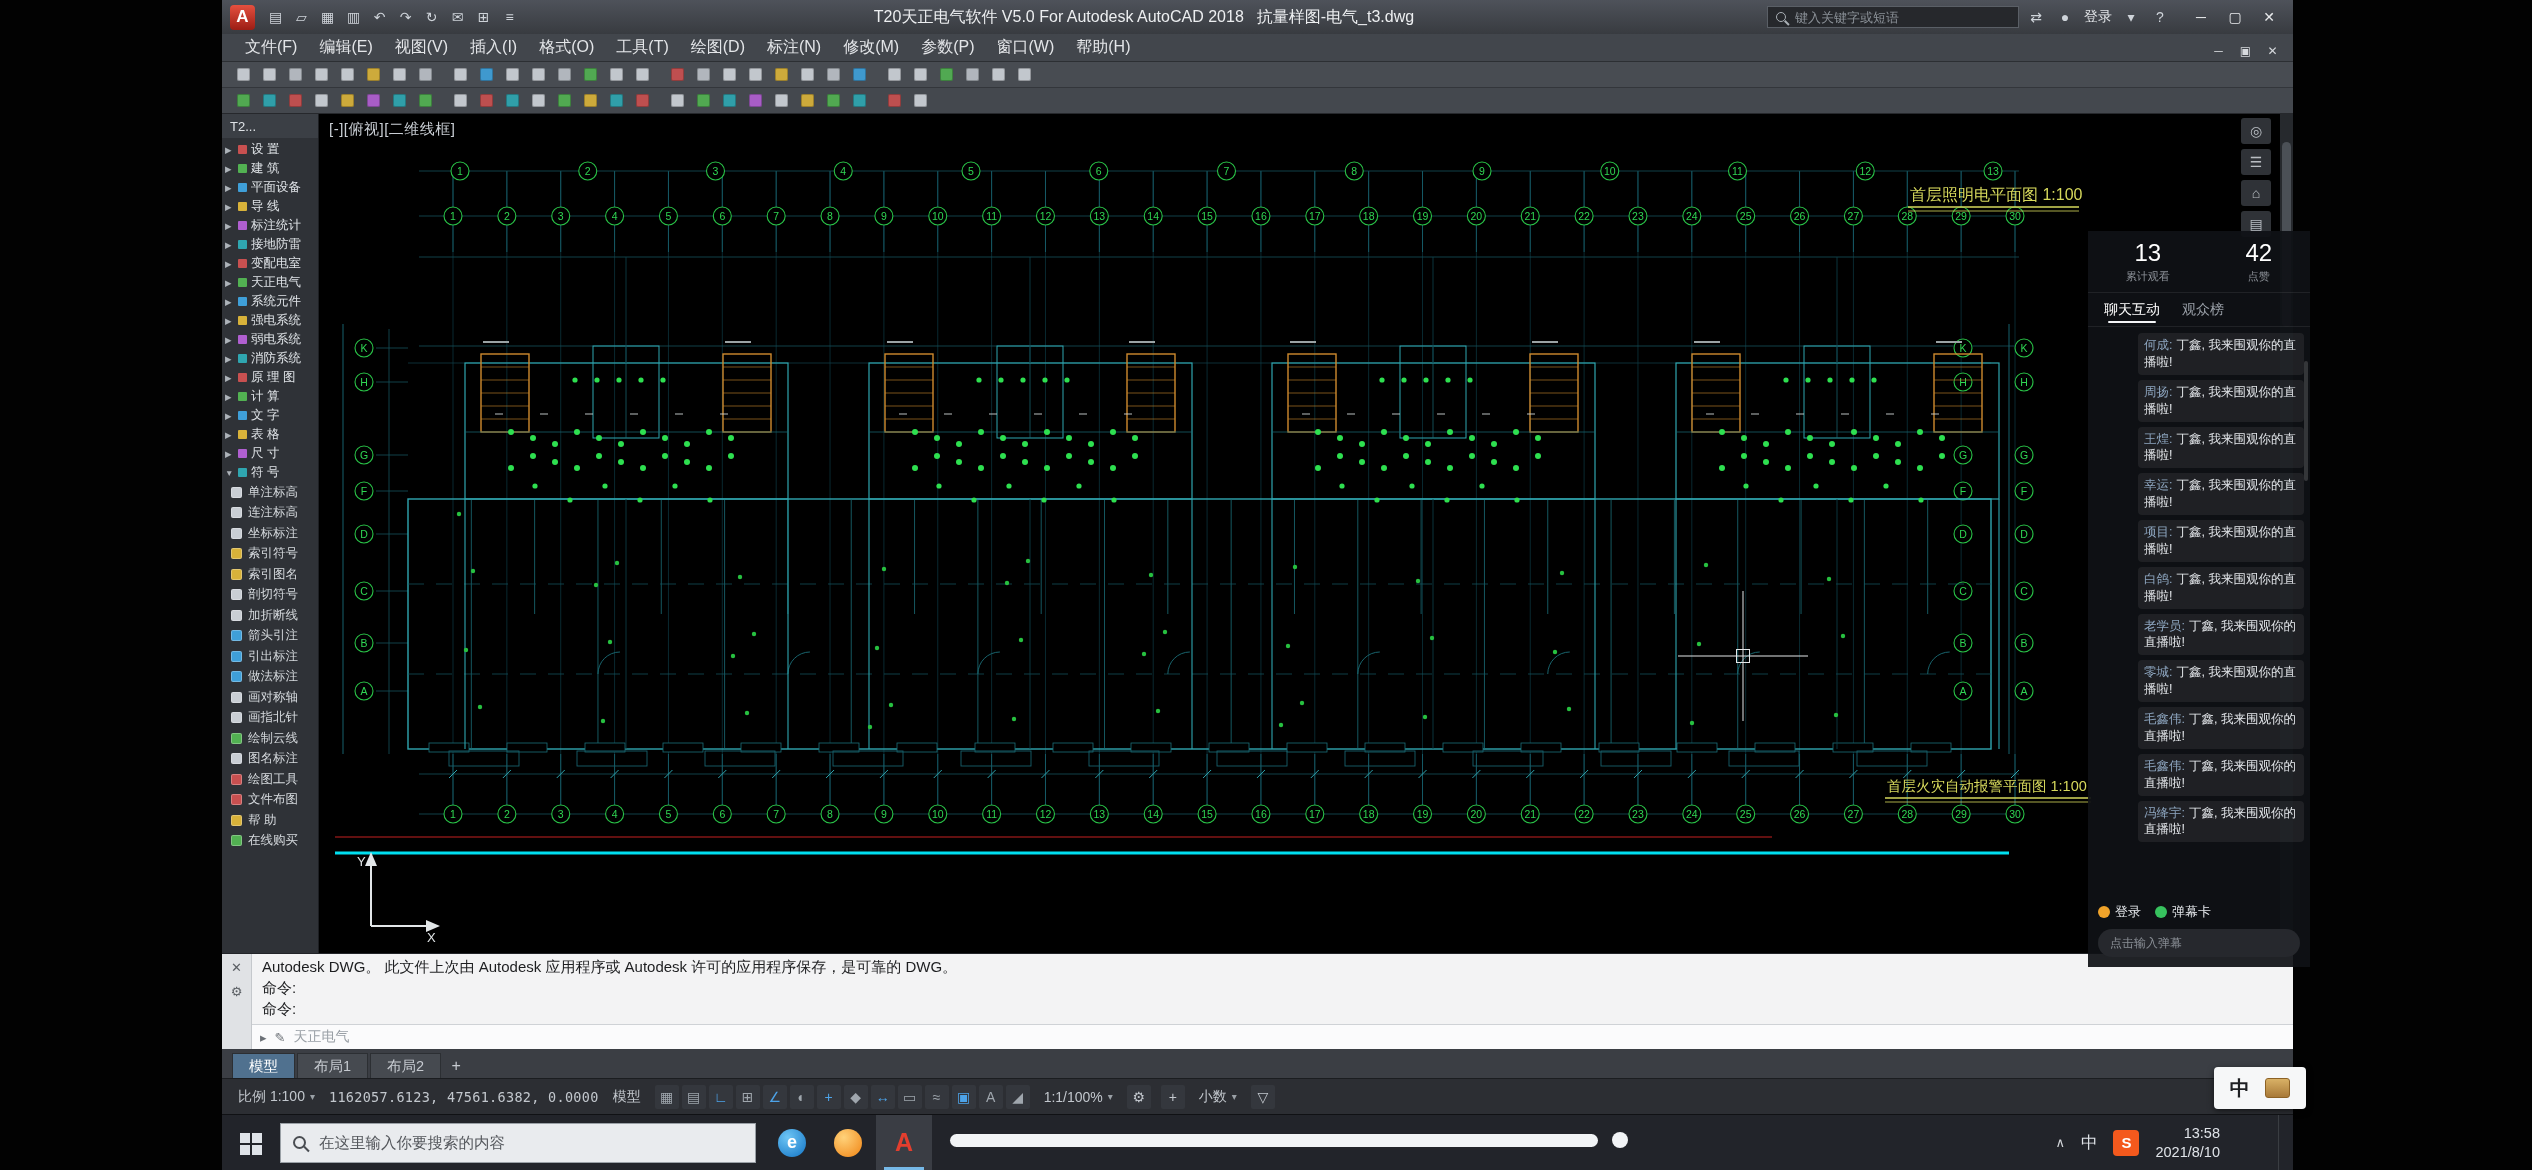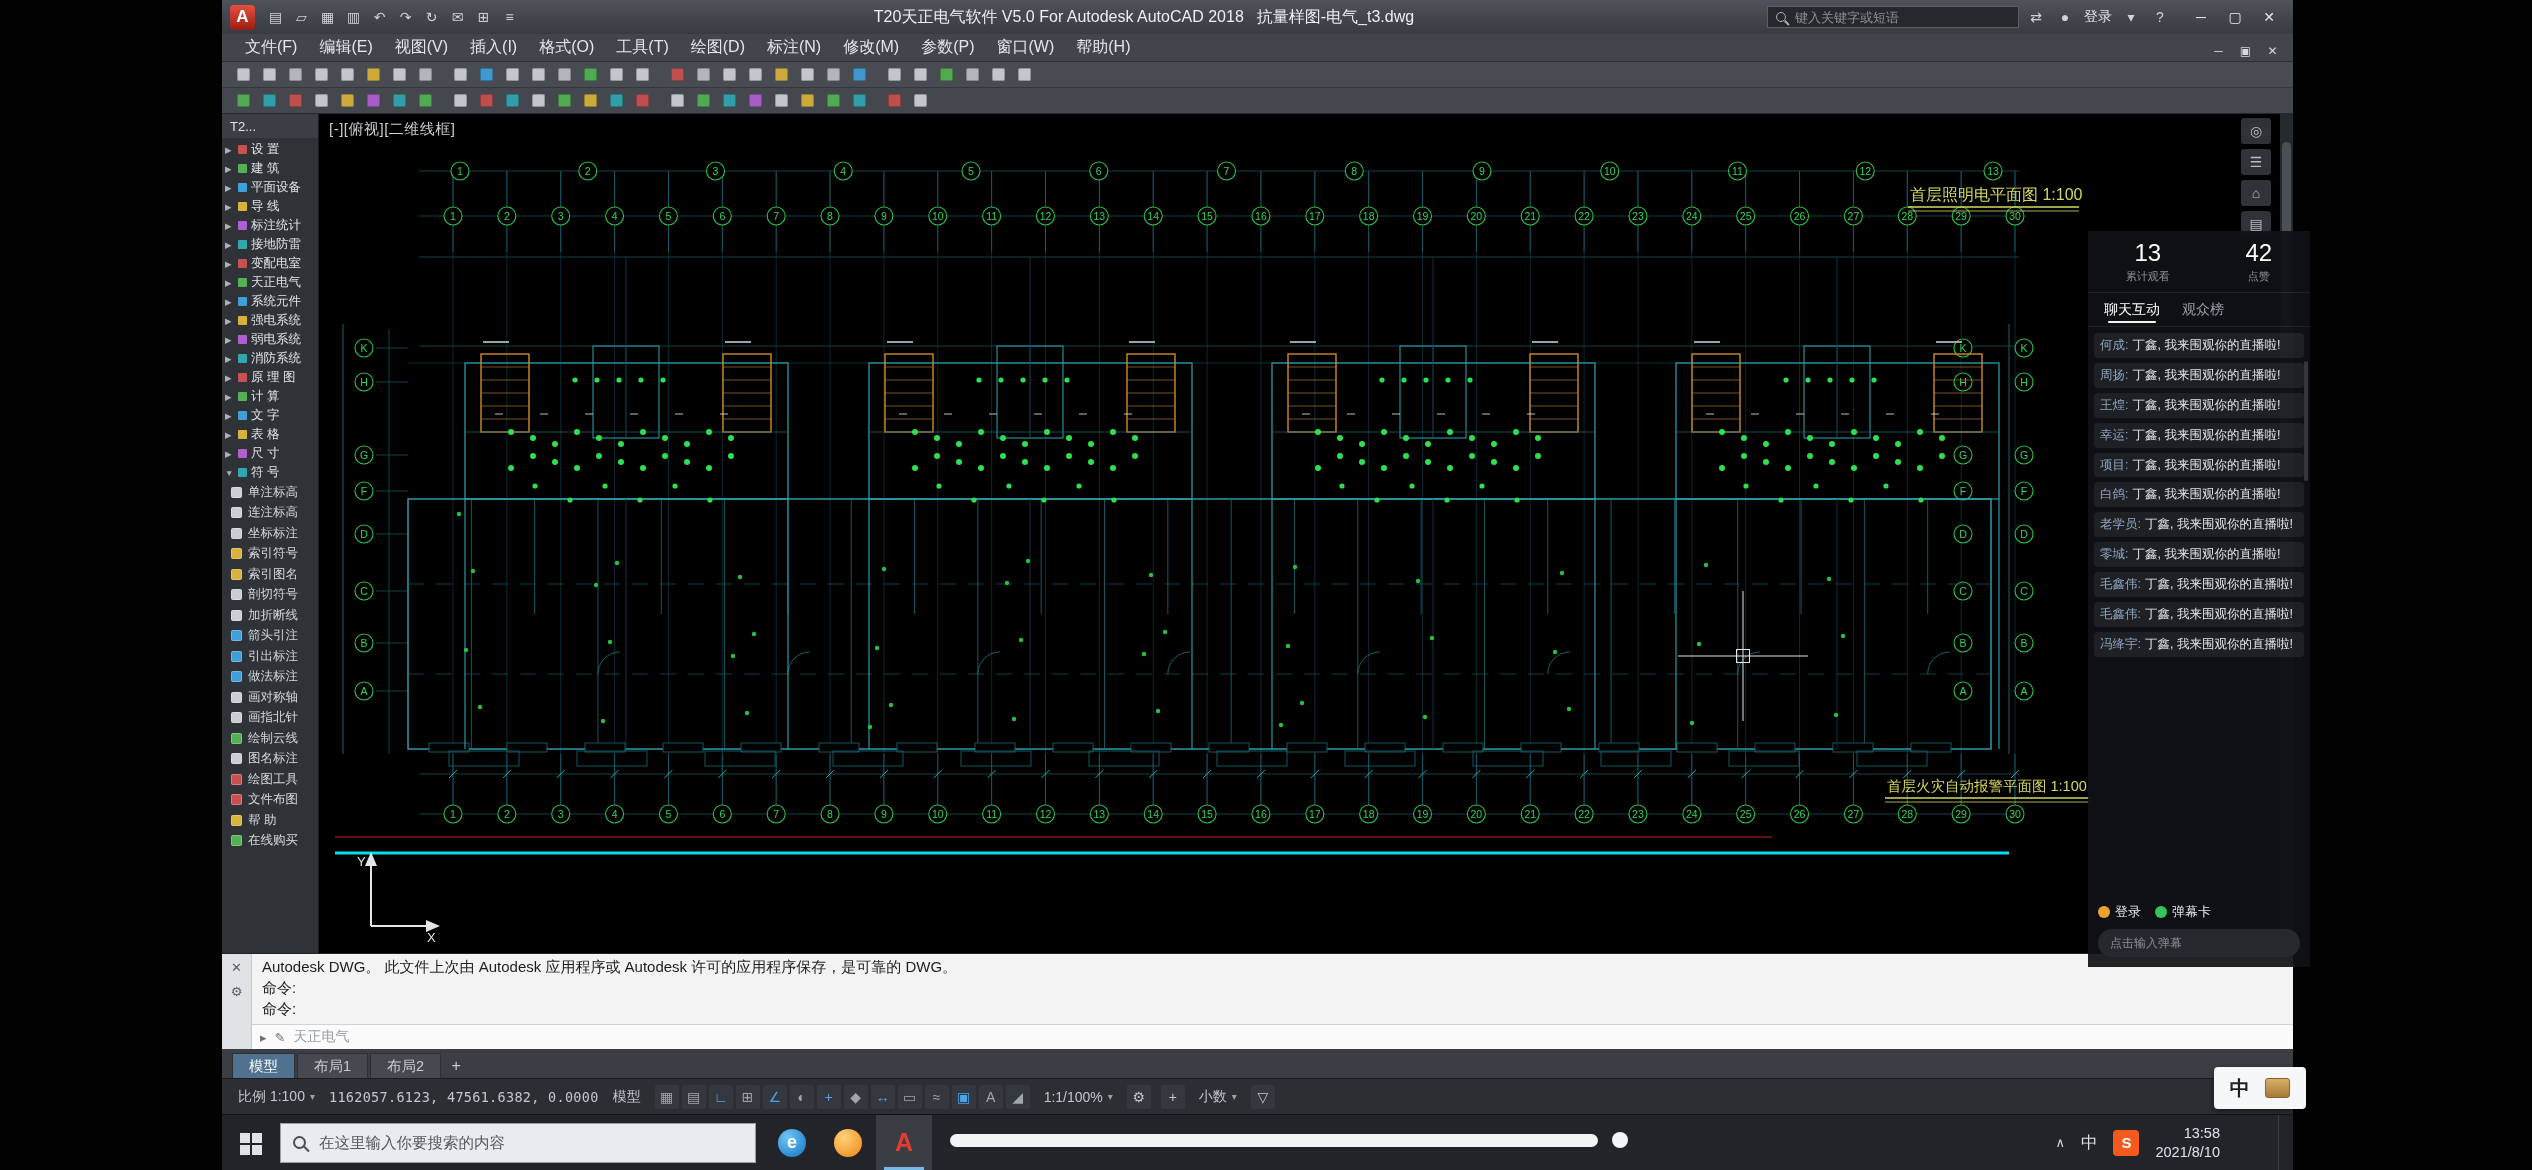--- a/index.html
+++ b/index.html
@@ -68,21 +68,21 @@
         z-index:40;display:flex;flex-direction:column;color:#dfe3e8;}
   .chat::after{content:"";position:absolute;right:2px;top:130px;width:4px;height:120px;background:rgba(255,255,255,.16);border-radius:2px;}
   .chat-stats{height:62px;display:flex;align-items:center;justify-content:space-around;border-bottom:1px solid rgba(255,255,255,.08);flex:0 0 auto;}
   .stat .v{font-size:24px;text-align:center;color:#fff;}
   .stat .l{font-size:11px;color:#8b9097;text-align:center;margin-top:2px;}
   .chat-tabs{height:34px;display:flex;align-items:stretch;gap:22px;padding:0 16px;border-bottom:1px solid rgba(255,255,255,.08);font-size:14px;flex:0 0 auto;}
   .ctab{color:#9aa0a8;position:relative;display:flex;align-items:center;}
   .ctab:first-of-type{color:#fff;}
   .ctab:first-of-type::after{content:"";position:absolute;left:8%;right:8%;bottom:3px;height:2px;background:#f5f6f8;border-radius:1px;}
   .chat-msgs{flex:1;overflow:hidden;padding:6px;display:flex;flex-direction:column;gap:5px;}
-  .cmsg{background:rgba(255,255,255,.07);border-radius:4px;padding:4px 6px;font-size:12.5px;line-height:1.35;}
+  .cmsg{background:rgba(255,255,255,.07);border-radius:4px;padding:4px 6px;font-size:12.5px;line-height:1.35;margin-left:44px;}
   .cname{color:#8ea6c0;margin-right:4px;}
   .ctext{color:#e3e6ea;}
   .chat-foot{padding:4px 10px 10px;display:flex;flex-direction:column;gap:8px;flex:0 0 auto;}
   .cbtns{display:flex;gap:14px;}
   .cbtn{display:flex;align-items:center;gap:5px;font-size:13px;color:#e3e6ea;}
   .dot{width:12px;height:12px;border-radius:50%;}
   .dot.o{background:#f0a32a;}
   .dot.g{background:#37c25e;}
   .cinput{height:28px;background:#26282d;border-radius:14px;display:flex;align-items:center;padding:0 12px;font-size:12px;color:#8b9097;}
 

